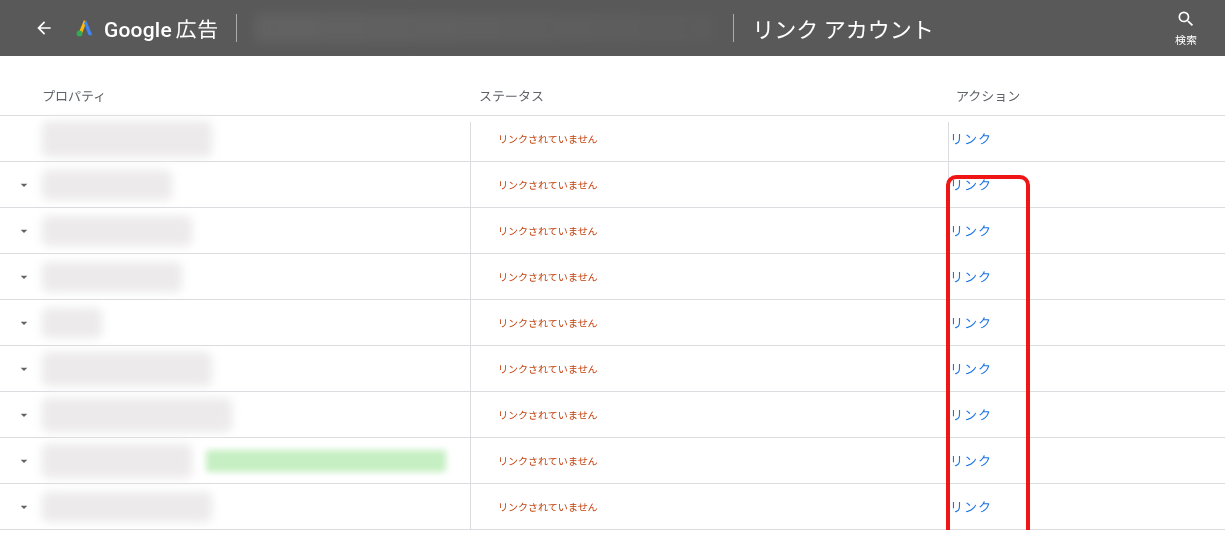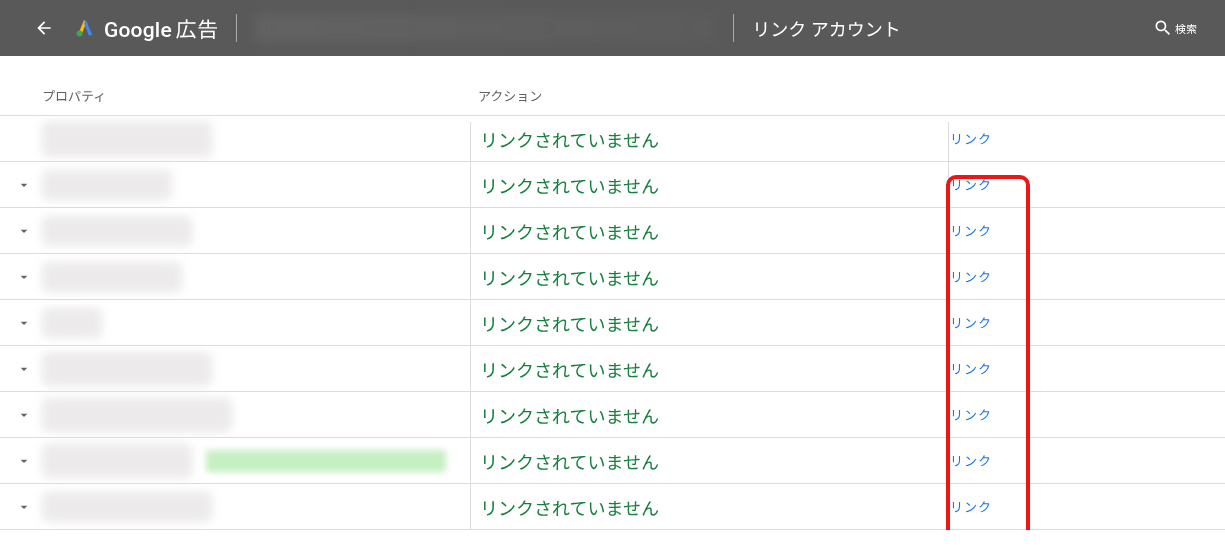--- a/index.html
+++ b/index.html
@@ -26,23 +26,23 @@
       display: flex; gap: 4px; align-items: baseline;
     }
     .brand .g { font-weight: 500; }
     .divider { width: 1px; height: 28px; background: rgba(255,255,255,.5); margin: 0 18px; }
     .acct-blur {
       width: 460px; height: 30px;
       background: linear-gradient(90deg, rgba(255,255,255,.06), rgba(255,255,255,.02));
       filter: blur(6px);
       border-radius: 4px;
     }
-    .page-title { font-size: 18px; color: #fff; font-weight: 400; }
+    .page-title { font-size: 22px; color: #fff; font-weight: 400; }
     .header-spacer { flex: 1; }
-    .search-btn { display: flex; align-items: center; cursor: pointer; gap: 2px; }
+    .search-btn { display: flex; flex-direction: column; align-items: center; cursor: pointer; gap: 2px; }
     .search-btn svg { width: 20px; height: 20px; fill: #fff; }
     .search-label { font-size: 11px; color: #fff; }
 
     
     .table-wrap { width: 100%; }
     .thead {
       display: flex;
       height: 60px;
       align-items: flex-end;
       padding: 12px 0 10px 42px;
@@ -94,23 +94,23 @@
     .green-chip {
       margin-left: 8px;
       width: 240px; height: 22px;
       background: #c6efc3;
       border-radius: 2px;
       filter: blur(3px);
     }
 
     .cell-status {
       width: 478px;
-      padding-left: 10px;
-      font-size: 18px;
-      color: #15803d;
+      padding-left: 28px;
+      font-size: 10px;
+      color: #c2410c;
     }
     .cell-action {
       width: 210px;
     }
     .link-btn {
       color: #1a73e8;
       font-size: 13px;
       letter-spacing: 1px;
       cursor: pointer;
       padding: 4px 2px;
@@ -169,20 +169,21 @@
     <svg viewBox="0 0 24 24">
         <path d="M15.5 14h-.79l-.28-.27A6.471 6.471 0 0 0 16 9.5 6.5 6.5 0 1 0 9.5 16c1.61 0 3.09-.59 4.23-1.57l.27.28v.79l5 4.99L20.49 19l-4.99-5zM9.5 14C7.01 14 5 11.99 5 9.5S7.01 5 9.5 5 14 7.01 14 9.5 11.99 14 9.5 14z"></path>
       </svg>
     <span class="search-label">検索</span>
   </div>
 </div>
 
 <div class="table-wrap">
   <div class="thead">
     <div class="th th-property">プロパティ</div>
+    <div class="th th-status">ステータス</div>
     <div class="th th-action">アクション</div>
   </div>
 
   <div class="vsep a"></div>
   <div class="vsep b"></div>
 
   <div class="tbody" id="tbody">
       <div class="row">
         <div class="cell-prop">
           <div class="expander">

